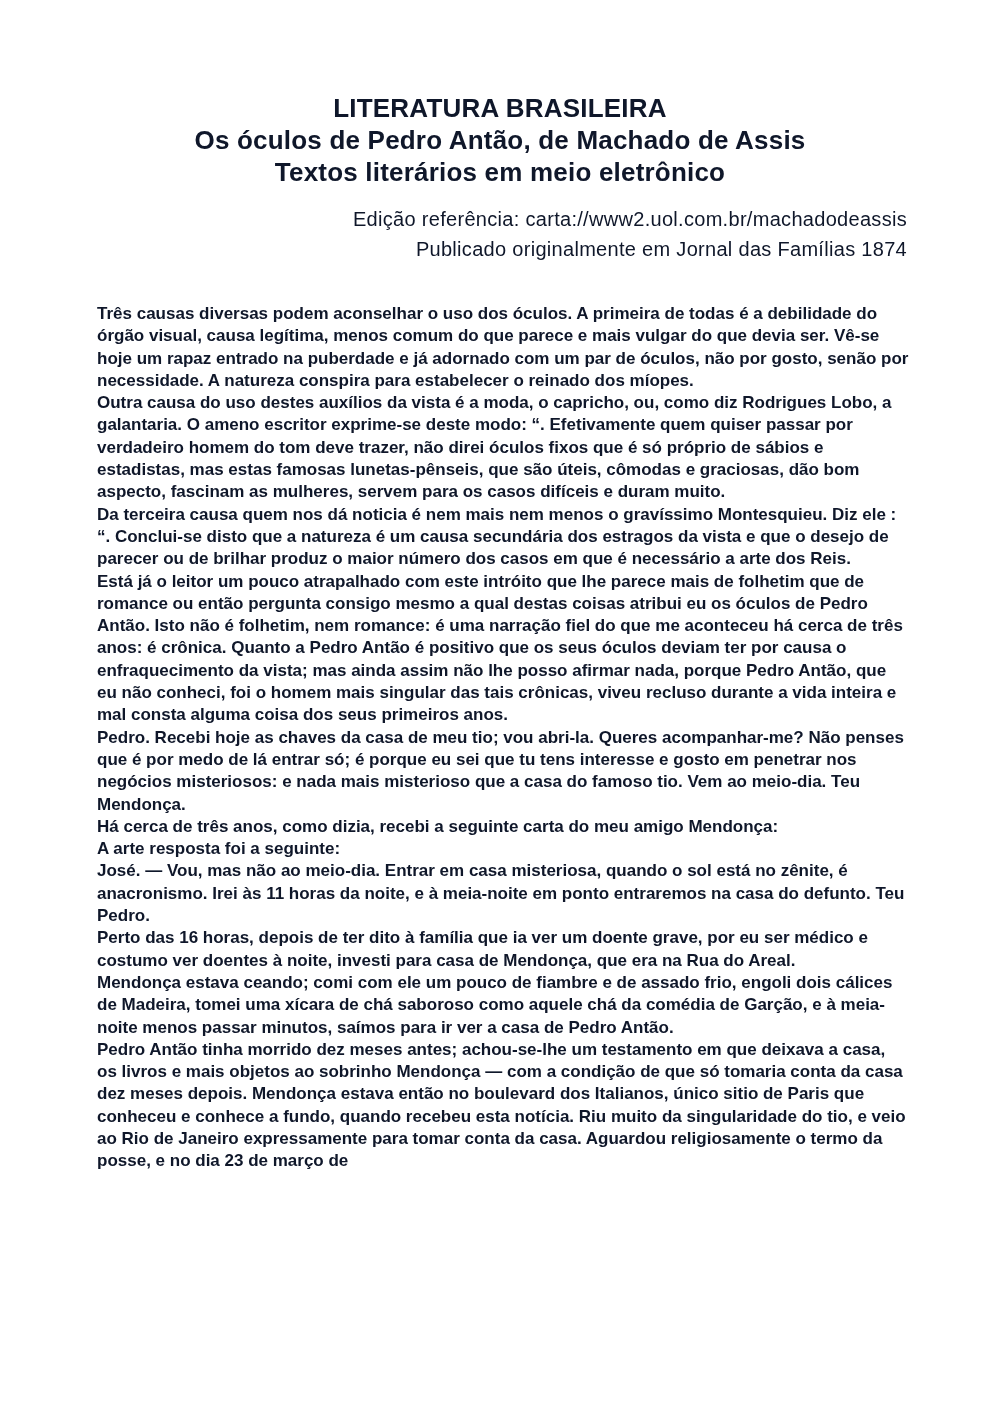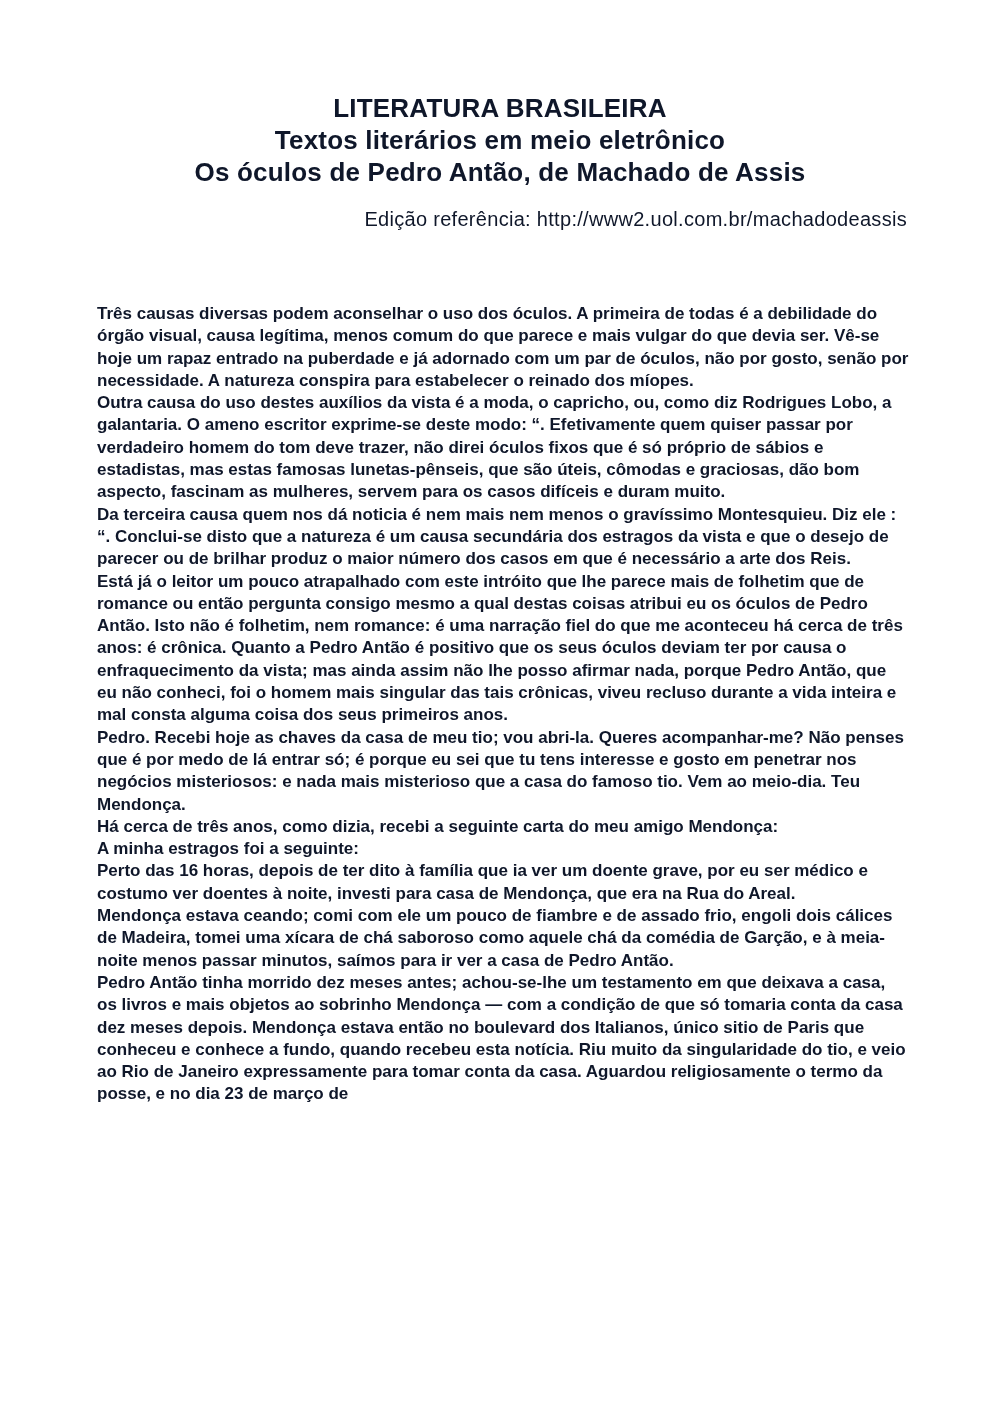--- a/index.html
+++ b/index.html
@@ -52,34 +52,36 @@
     padding: 0;
   }
 </style>
 </head>
 <body>
 
 <div class="page">
 
   <div class="title-block">
     <div>LITERATURA BRASILEIRA</div>
+    <div>Os óculos de Pedro Antão, de Machado de Assis</div>
     <div>Textos literários em meio eletrônico</div>
-    <div>Os óculos de Pedro Antão, de Machado de Assis</div>
   </div>
 
   <div class="edition-block">
-    <div>Edição referência: http://www2.uol.com.br/machadodeassis</div>
+    <div>Edição referência: carta://www2.uol.com.br/machadodeassis</div>
+    <div>Publicado originalmente em Jornal das Famílias 1874</div>
   </div>
 
   <div class="body-text">
     <p>Três causas diversas podem aconselhar o uso dos óculos. A primeira de todas é a debilidade do órgão visual, causa legítima, menos comum do que parece e mais vulgar do que devia ser. Vê-se hoje um rapaz entrado na puberdade e já adornado com um par de óculos, não por gosto, senão por necessidade. A natureza conspira para estabelecer o reinado dos míopes.</p>
     <p>Outra causa do uso destes auxílios da vista é a moda, o capricho, ou, como diz Rodrigues Lobo, a galantaria. O ameno escritor exprime-se deste modo: “. Efetivamente quem quiser passar por verdadeiro homem do tom deve trazer, não direi óculos fixos que é só próprio de sábios e estadistas, mas estas famosas lunetas-pênseis, que são úteis, cômodas e graciosas, dão bom aspecto, fascinam as mulheres, servem para os casos difíceis e duram muito.</p>
     <p>Da terceira causa quem nos dá noticia é nem mais nem menos o gravíssimo Montesquieu. Diz ele : “. Conclui-se disto que a natureza é um causa secundária dos estragos da vista e que o desejo de parecer ou de brilhar produz o maior número dos casos em que é necessário a arte dos Reis.</p>
     <p>Está já o leitor um pouco atrapalhado com este intróito que lhe parece mais de folhetim que de romance ou então pergunta consigo mesmo a qual destas coisas atribui eu os óculos de Pedro Antão. Isto não é folhetim, nem romance: é uma narração fiel do que me aconteceu há cerca de três anos: é crônica. Quanto a Pedro Antão é positivo que os seus óculos deviam ter por causa o enfraquecimento da vista; mas ainda assim não lhe posso afirmar nada, porque Pedro Antão, que eu não conheci, foi o homem mais singular das tais crônicas, viveu recluso durante a vida inteira e mal consta alguma coisa dos seus primeiros anos.</p>
     <p>Pedro. Recebi hoje as chaves da casa de meu tio; vou abri-la. Queres acompanhar-me? Não penses que é por medo de lá entrar só; é porque eu sei que tu tens interesse e gosto em penetrar nos negócios misteriosos: e nada mais misterioso que a casa do famoso tio. Vem ao meio-dia. Teu Mendonça.</p>
     <p>Há cerca de três anos, como dizia, recebi a seguinte carta do meu amigo Mendonça:</p>
-    <p>A minha estragos foi a seguinte:</p>
+    <p>A arte resposta foi a seguinte:</p>
+    <p>José. — Vou, mas não ao meio-dia. Entrar em casa misteriosa, quando o sol está no zênite, é anacronismo. Irei às 11 horas da noite, e à meia-noite em ponto entraremos na casa do defunto. Teu Pedro.</p>
     <p>Perto das 16 horas, depois de ter dito à família que ia ver um doente grave, por eu ser médico e costumo ver doentes à noite, investi para casa de Mendonça, que era na Rua do Areal.</p>
     <p>Mendonça estava ceando; comi com ele um pouco de fiambre e de assado frio, engoli dois cálices de Madeira, tomei uma xícara de chá saboroso como aquele chá da comédia de Garção, e à meia-noite menos passar minutos, saímos para ir ver a casa de Pedro Antão.</p>
     <p>Pedro Antão tinha morrido dez meses antes; achou-se-lhe um testamento em que deixava a casa, os livros e mais objetos ao sobrinho Mendonça — com a condição de que só tomaria conta da casa dez meses depois. Mendonça estava então no boulevard dos Italianos, único sitio de Paris que conheceu e conhece a fundo, quando recebeu esta notícia. Riu muito da singularidade do tio, e veio ao Rio de Janeiro expressamente para tomar conta da casa. Aguardou religiosamente o termo da posse, e no dia 23 de março de</p>
   </div>
 
 </div>
 
 </body></html>

